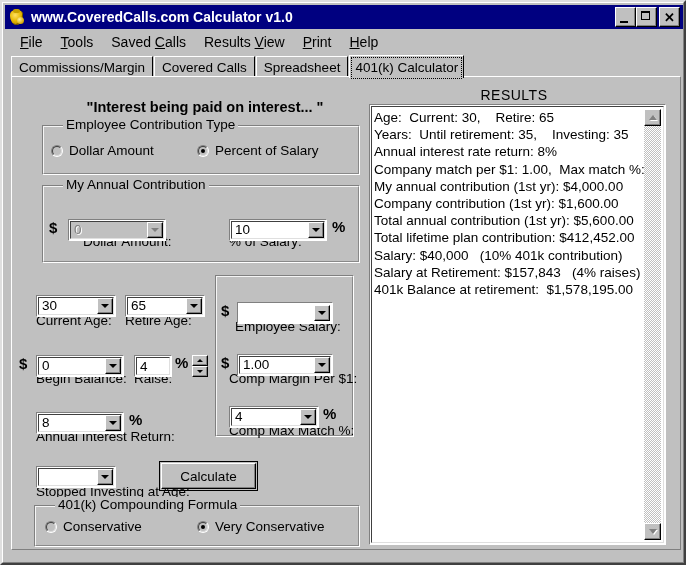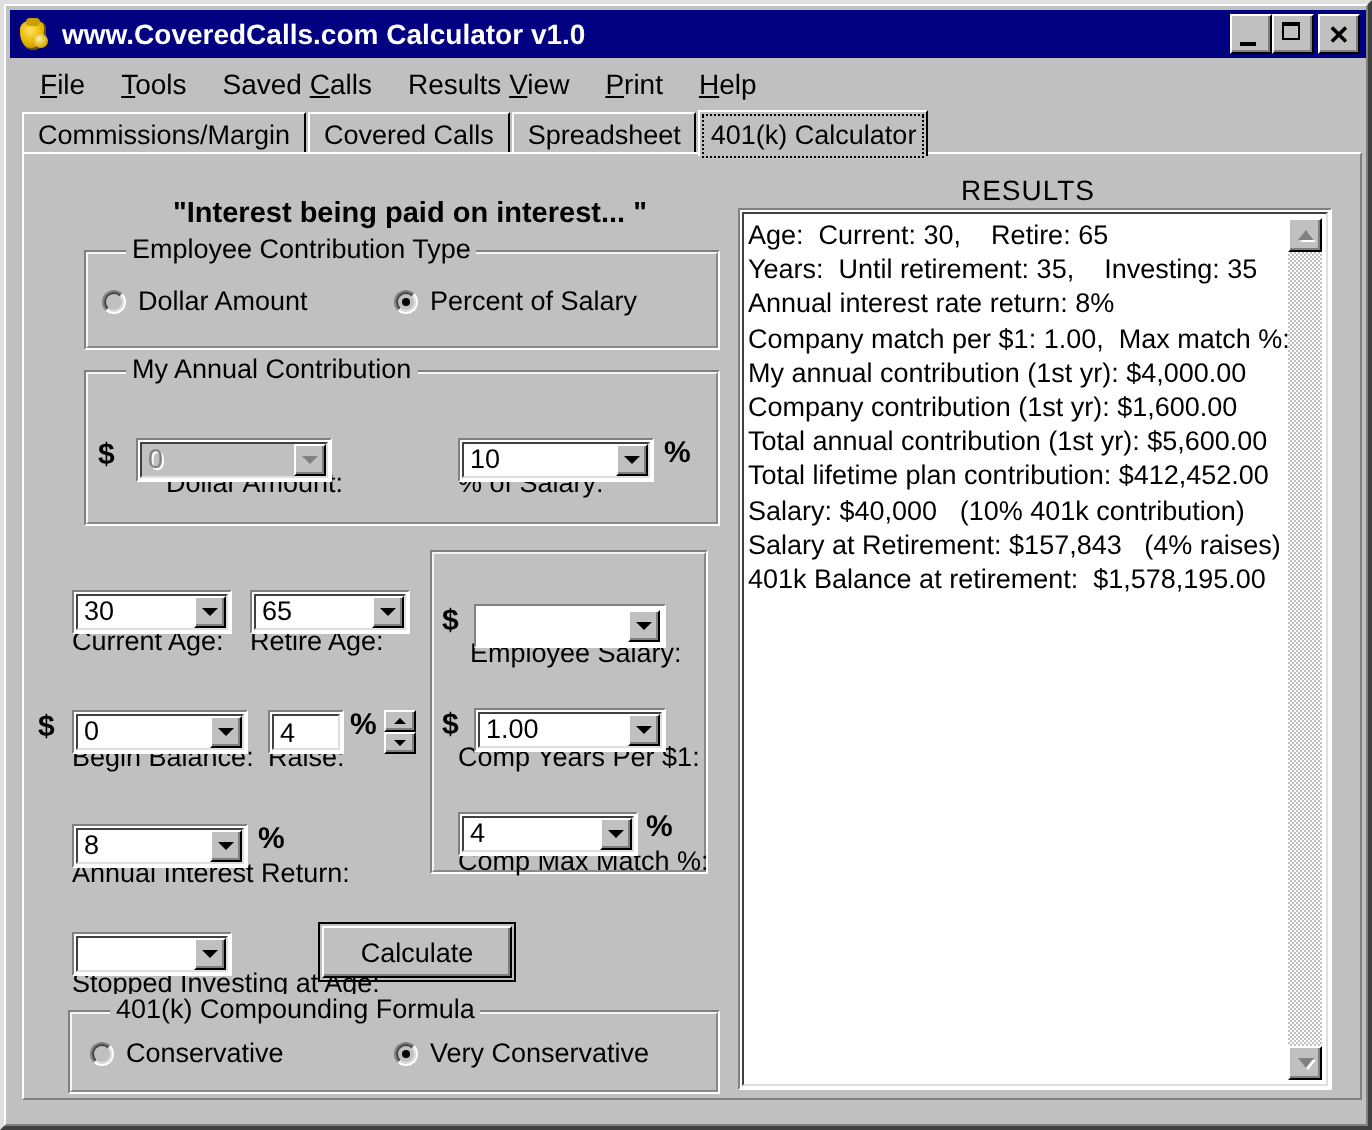--- a/index.html
+++ b/index.html
@@ -405,21 +405,21 @@
           <div class="gbox2"></div>
 
       <div class="lbl" style="left:20px;top:8px;">Employee Salary:</div>
       <div class="dollar" style="left:6px;top:27px;">$</div>
       <div class="combo" style="left:22px;top:27px;width:96px;">
         <div class="arrowbtn">
               <span class="tri-down"></span>
             </div>
       </div>
 
-      <div class="lbl" style="left:14px;top:60px;">Comp Years Per $1:</div>
+      <div class="lbl" style="left:14px;top:60px;">Comp Margin Per $1:</div>
       <div class="dollar" style="left:6px;top:79px;">$</div>
       <div class="combo" style="left:22px;top:79px;width:96px;">
         <div class="inner">
               <span class="val">1.00</span>
             </div>
         <div class="arrowbtn">
               <span class="tri-down"></span>
             </div>
       </div>
 

